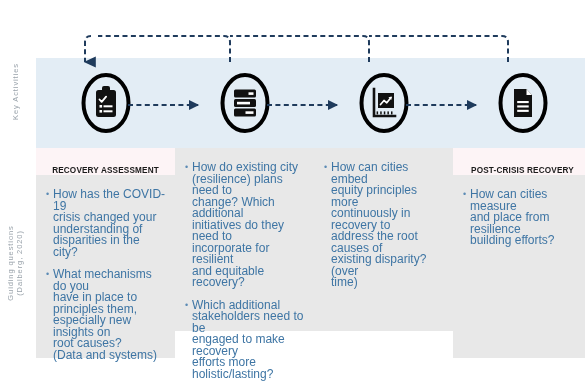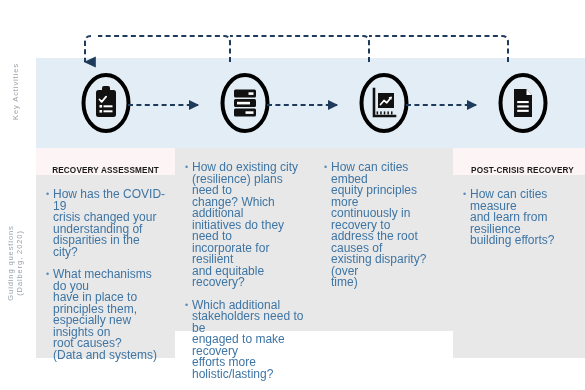--- a/index.html
+++ b/index.html
@@ -268,21 +268,21 @@
       </svg>
     </div>
   </div>
   <div class="col-header">
     <span>POST-CRISIS RECOVERY</span>
   </div>
   <div class="q-panel">
     <div class="q-item">
       <span class="q-bullet">•</span>
       <span class="q-text">How can cities measure
-and learn from resilience
+and place from resilience
 building efforts?</span>
     </div>
   </div>
 </div>
 
 <svg id="forward-arrows">
   <defs>
     <marker id="fwdhead" markerWidth="6" markerHeight="6" refX="4.6" refY="3" orient="auto">
       <path d="M0,0.4 L5.2,3 L0,5.6 Z" fill="#1f3b5c"></path>
     </marker>

